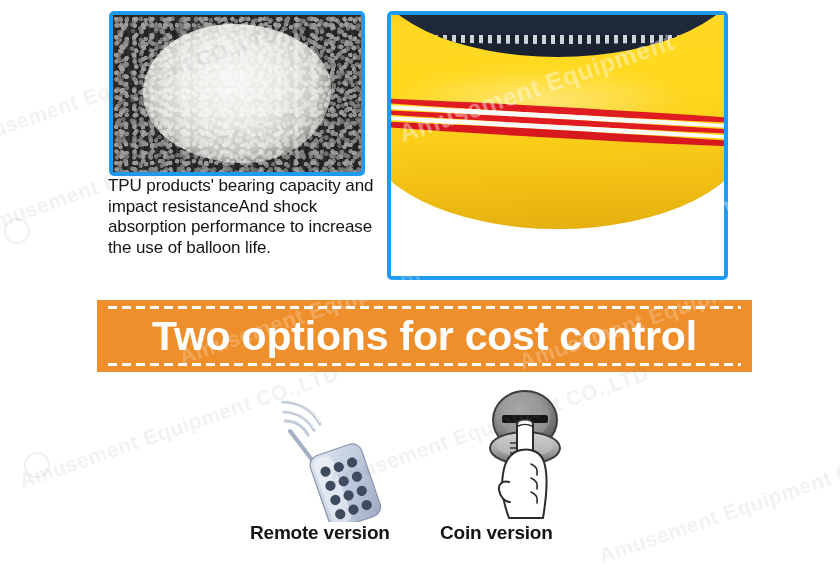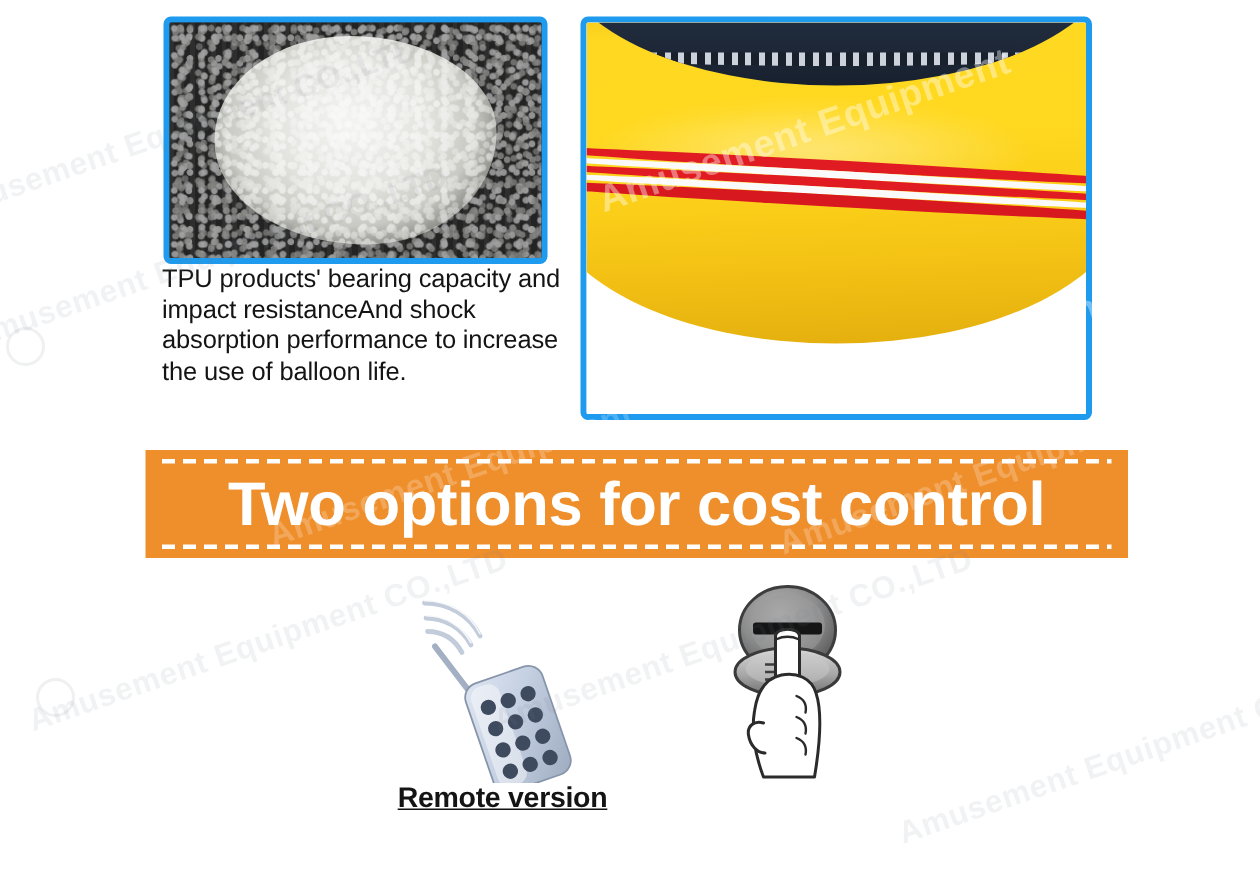--- a/index.html
+++ b/index.html
@@ -250,22 +250,20 @@
     position: absolute;
     left: 250px;
     top: 390px;
     width: 360px;
     height: 180px;
     z-index: 20;
   }
   .option {
     position: absolute;
     width: 170px;
-    text-align: center;
-    text-decoration: underline;
   }
   #option-remote { left: 0px;   top: 0px; }
   #option-coin   { left: 190px; top: 0px; }
   .option-art {
     height: 132px;
     position: relative;
   }
   .option-label {
     font-size: 19px;
     font-weight: 700;
@@ -400,20 +398,21 @@
           <path d="M44,92 C38,90 33,94 34,100 C35,107 40,112 45,112"></path>
         </g>
         <g stroke="#2b2b2b" stroke-width="1.6" fill="none" stroke-linecap="round">
           <path d="M66,74 C71,76 73,80 72,85"></path>
           <path d="M66,88 C71,90 73,94 72,99"></path>
           <path d="M66,102 C71,104 73,108 72,113"></path>
           <path d="M53,36 C57,34 63,34 67,36"></path>
         </g>
       </svg>
     </div>
+    <div class="option-label">Coin version</div>
   </div>
 
 </div>
 
 <div class="wm-layer">
   <div class="wm-logo l1"></div>
   <div class="wm-logo l2"></div>
   <div class="wm wm-h">Amusement Equipment CO.,LTD</div>
   <div class="wm wm-a">Amusement Equipment CO.,LTD</div>
   <div class="wm wm-b">Amusement Equipment CO.,LTD</div>

